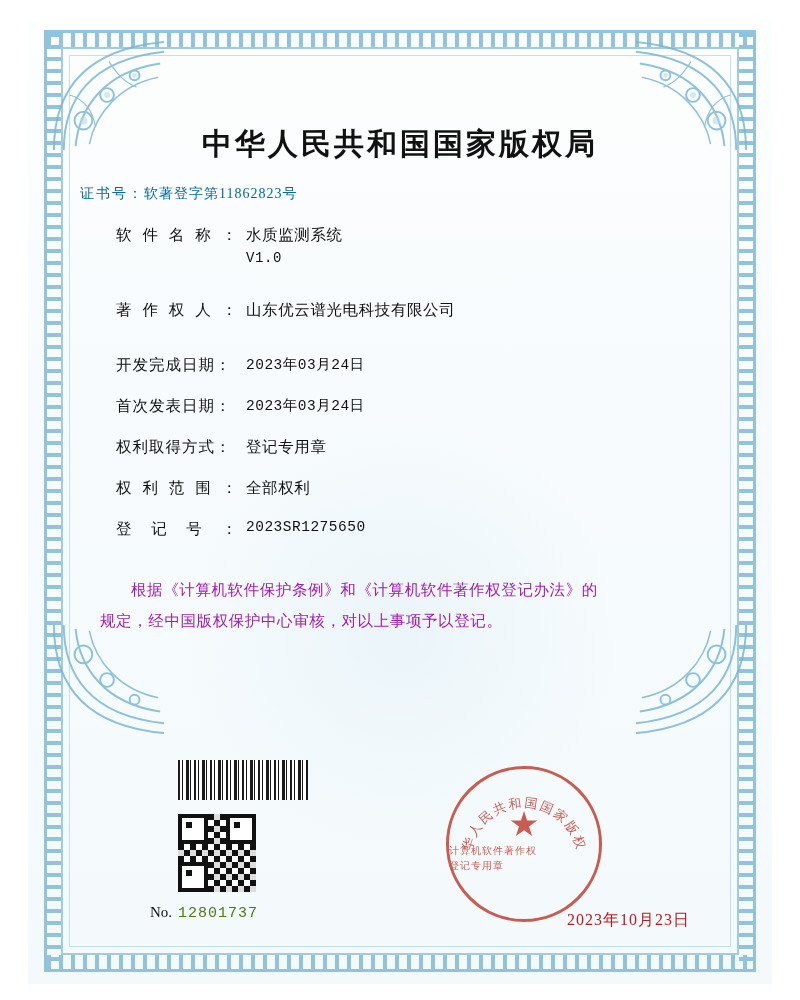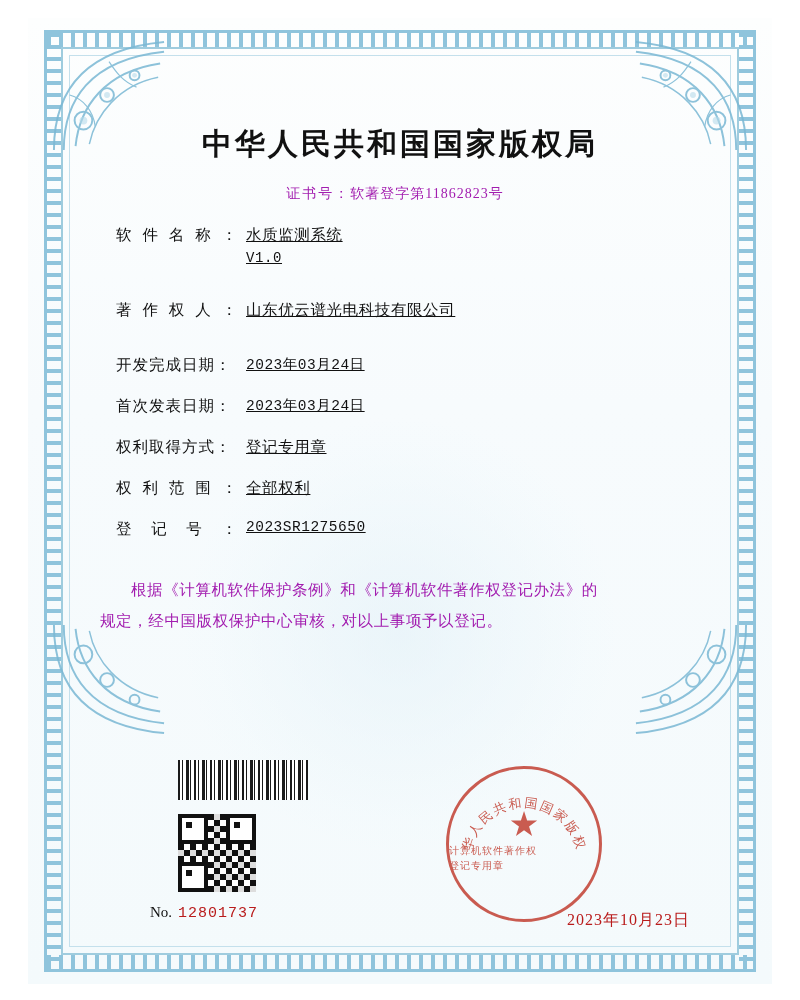--- a/index.html
+++ b/index.html
@@ -108,24 +108,24 @@
     margin-top: 72px;
     font-size: 30px;
   }
   .title-sub {
     margin-top: 22px;
     font-size: 31px;
   }
 
   .cert-no {
     margin-top: 20px;
-    text-align: center;
+    text-align: left;
     padding-right: 10px;
     font-size: 14px;
-    color: #a21caf;
+    color: #0369a1;
     letter-spacing: 1px;
   }
   .cert-no .cno-label { letter-spacing: 2px; }
 
   .fields {
     margin-top: 22px;
     padding-left: 36px;
   }
   .field-row {
     display: flex;
@@ -143,21 +143,20 @@
   .field-label.spaced {
     display: flex;
     justify-content: space-between;
     padding-right: 8px;
     box-sizing: border-box;
   }
   .field-label.spaced span { display: inline-block; }
   .field-value {
     flex: 1 1 auto;
     letter-spacing: 0.6px;
-    text-decoration: underline;
   }
   .field-value .v2 {
     display: block;
     margin-top: 4px;
     font-family: "Liberation Mono", "DejaVu Sans Mono", monospace;
     font-size: 14px;
   }
   .mono {
     font-family: "Liberation Mono", "DejaVu Sans Mono", monospace;
     font-size: 14.5px;
@@ -230,21 +229,21 @@
 
   .serial {
     position: absolute;
     left: 70px;
     top: 162px;
     font-size: 15px;
     color: #111;
   }
   .serial .sn-num {
     font-family: "Liberation Mono", "DejaVu Sans Mono", monospace;
-    color: #b91c1c;
+    color: #4d7c0f;
     letter-spacing: 1px;
     margin-left: 6px;
   }
 
   .issue-date {
     position: absolute;
     right: 30px;
     top: 168px;
     font-size: 16px;
     color: #b91c1c;

